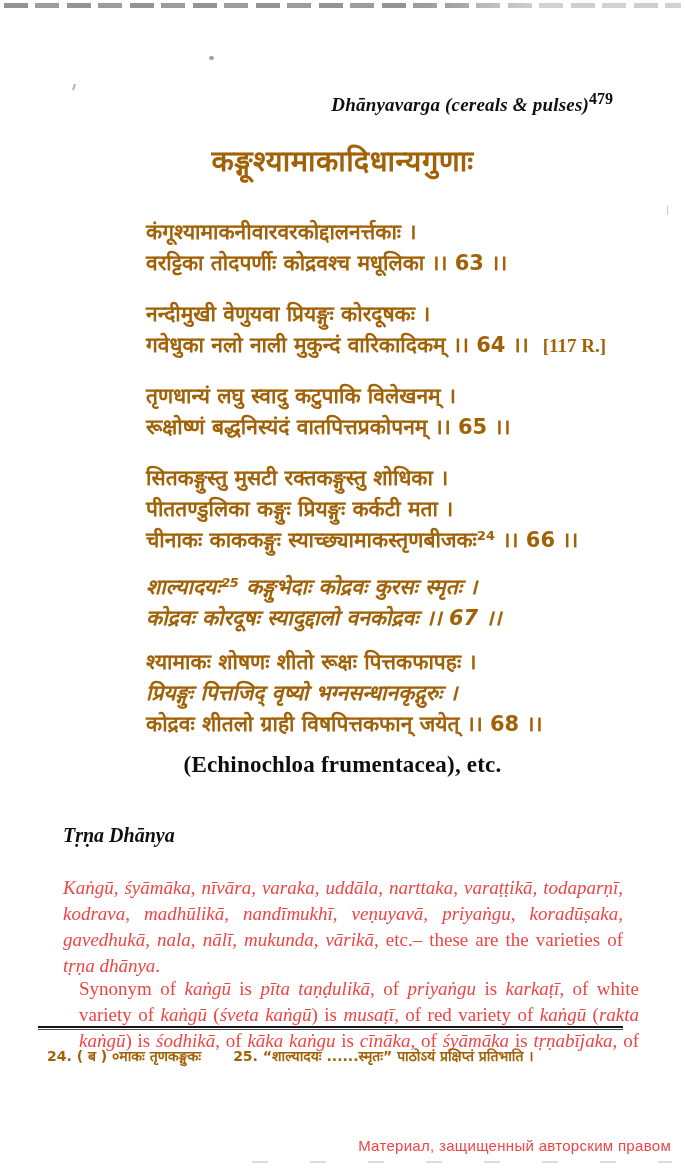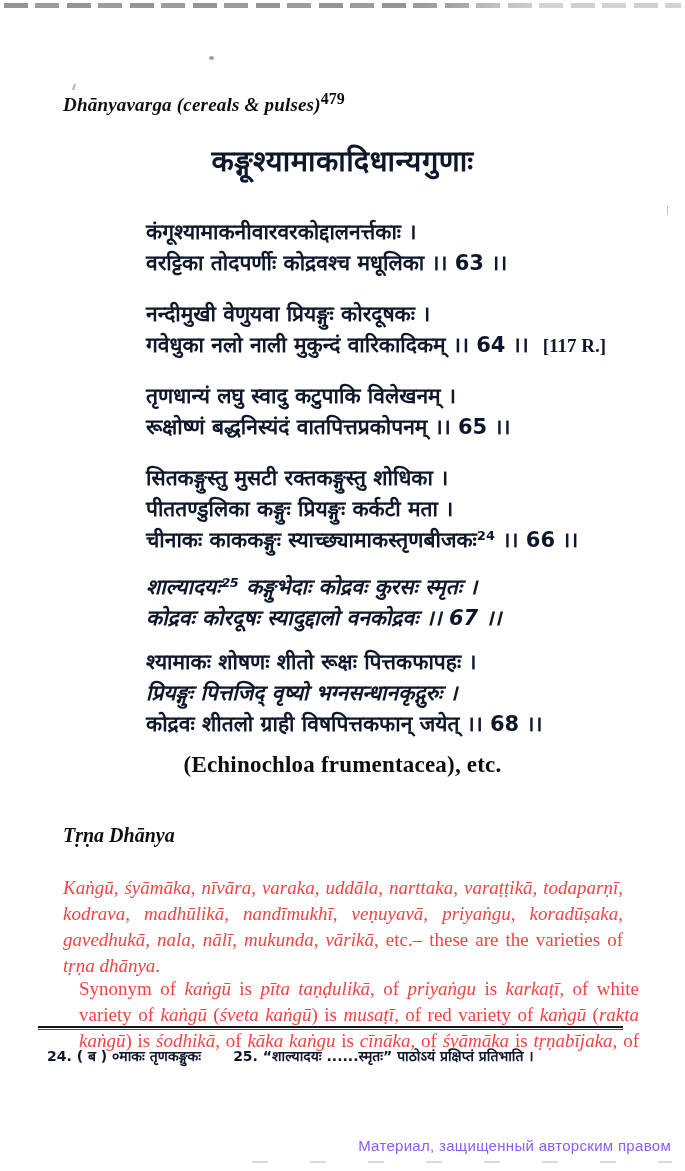--- a/index.html
+++ b/index.html
@@ -11,26 +11,26 @@
     background:
       linear-gradient(90deg, rgba(255,255,255,0) 0 62%, rgba(255,255,255,.55) 78% 100%),
       repeating-linear-gradient(90deg,#949494 0 24px,transparent 24px 31px,#9c9c9c 31px 55px,transparent 55px 63px);}
   .bottom-dashes{position:absolute;top:1161px;left:252px;width:420px;height:2px;opacity:.65;
     background:repeating-linear-gradient(90deg,#c7c7c7 0 16px,transparent 16px 58px);}
   .speck-dot{position:absolute;top:56px;left:209px;width:5px;height:4px;background:#8d8d8d;border-radius:50%;opacity:.85;}
   .speck-quote{position:absolute;top:84px;left:73px;width:2px;height:6px;background:#9a9a9a;transform:skewX(-18deg);opacity:.8;}
   .speck-tick{position:absolute;top:206px;left:667px;width:1px;height:9px;background:#b5b5b5;opacity:.8;}
 
   
-  .header{position:absolute;top:94px;left:63px;width:550px;display:flex;justify-content:flex-start;align-items:flex-start;}
+  .header{position:absolute;top:94px;left:63px;width:550px;display:flex;justify-content:flex-end;align-items:flex-start;}
   .running-head{font-style:italic;font-weight:700;font-size:19px;letter-spacing:.2px;}
   .page-number{font-weight:700;font-size:16px;margin-top:-4px;}
 
   
-  .dev{font-family:"DejaVu Sans",sans-serif;font-weight:700;color:#0f172a;}
+  .dev{font-family:"DejaVu Sans",sans-serif;font-weight:700;color:#a16207;}
   .dev-title{position:absolute;top:140px;left:0;right:0;text-align:center;font-size:29px;letter-spacing:.5px;}
 
   .verses{position:absolute;top:217px;left:146px;right:40px;}
   .verse{margin-bottom:20px;}
   .verse.g-sm{margin-bottom:16px;}
   .verse.g-xs{margin-bottom:13px;}
   .vline{font-size:21px;line-height:31px;white-space:nowrap;}
   .dev-it{font-style:italic;}
   .ann{font-family:"Liberation Serif",serif;font-weight:600;font-size:19px;margin-left:14px;font-style:normal;}
 
@@ -44,21 +44,21 @@
   .it{font-style:italic;}
 
   
   .fn-rule{position:absolute;top:1026px;left:38px;width:585px;height:4px;
     background:linear-gradient(#161616 0 2px,#ffffff 2px 3px,#4a4a4a 3px 4px);}
   .footnotes{position:absolute;top:1046px;left:47px;right:30px;display:flex;gap:32px;
     font-size:14px;line-height:20px;white-space:nowrap;}
   .footnote{font-weight:700;}
 
   .watermark{position:absolute;top:1137px;right:14px;
-    font-family:"Liberation Sans","DejaVu Sans",sans-serif;font-size:15px;color:#8b5cf6;letter-spacing:.3px;}
+    font-family:"Liberation Sans","DejaVu Sans",sans-serif;font-size:15px;color:#ef4444;letter-spacing:.3px;}
 </style>
 </head>
 <body>
 
 <div class="page">
 
   <div class="top-dashes"></div>
   <div class="speck-dot"></div>
   <div class="speck-quote"></div>
   <div class="speck-tick"></div>

